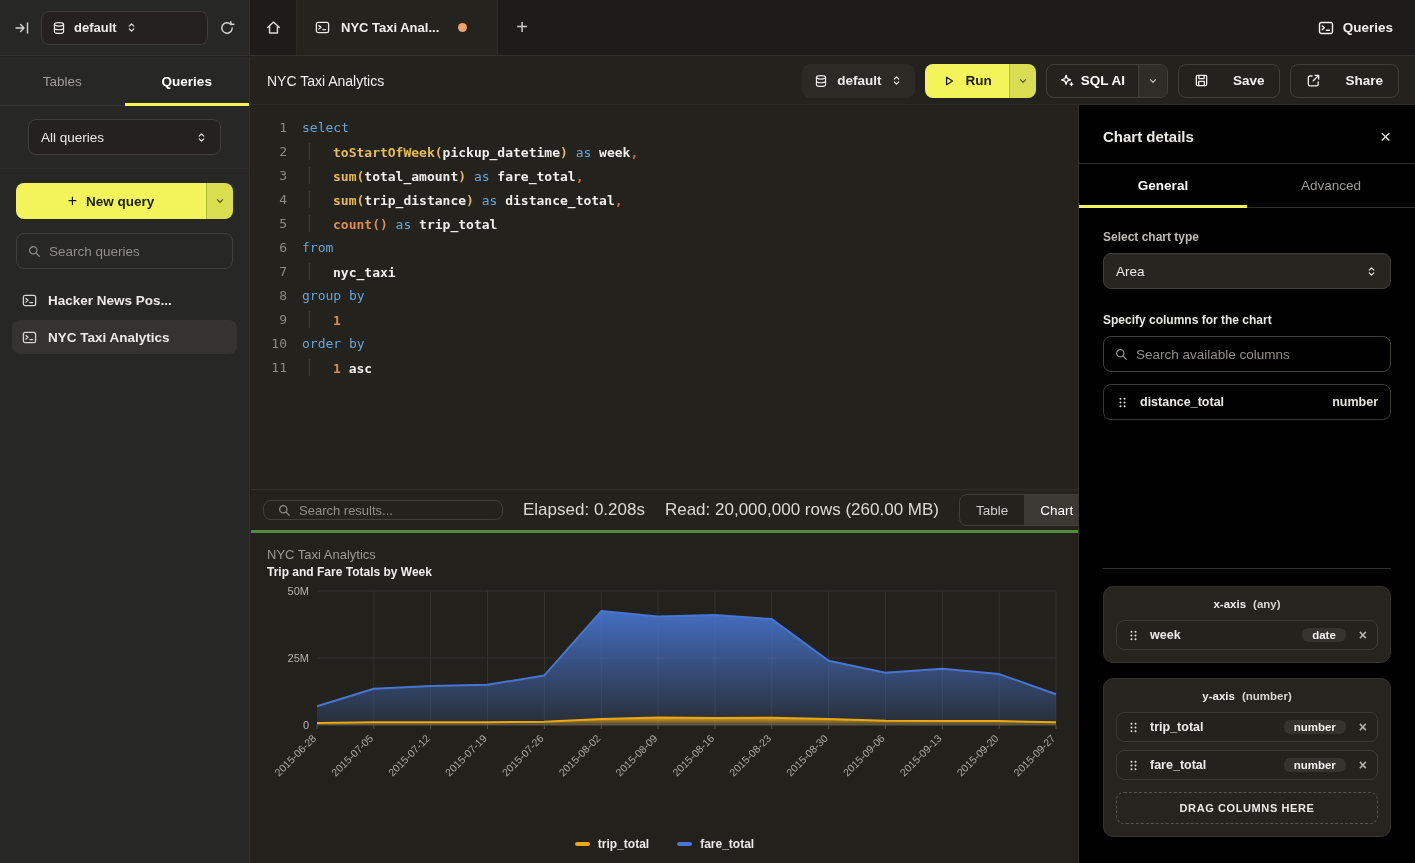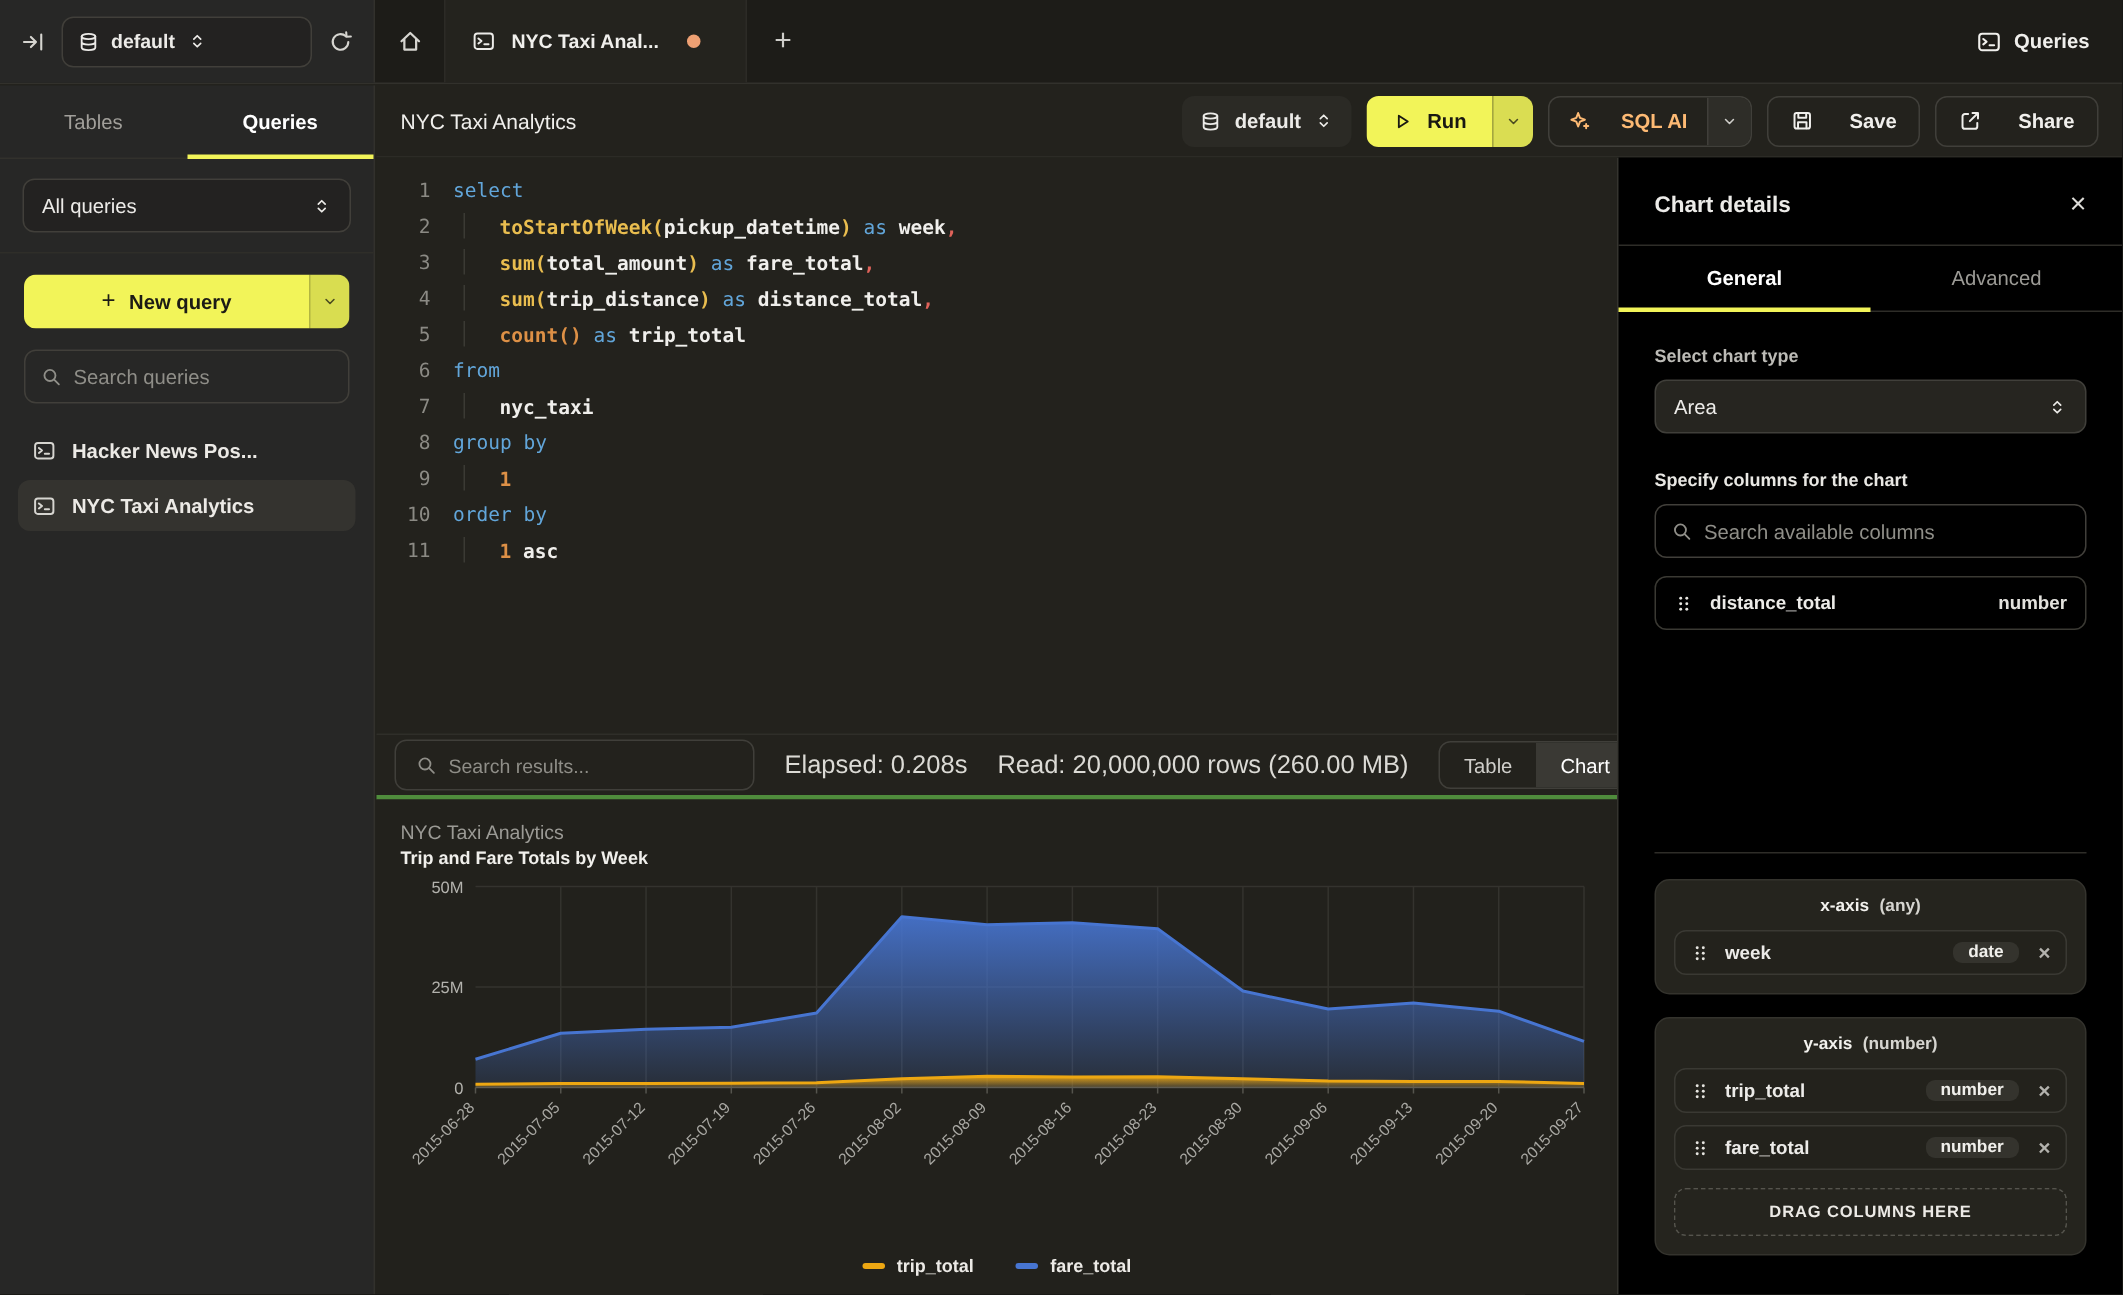--- a/index.html
+++ b/index.html
@@ -20,21 +20,21 @@
 .dot{width:9px;height:9px;border-radius:50%;background:#eea073;margin-left:8px}
 .tab-plus{width:48px;display:flex;align-items:center;justify-content:center;color:#cfceca;font-size:20px;cursor:pointer}
 .topbar-right{margin-left:auto;display:flex;align-items:center;gap:9px;padding:0 22px;color:#f0efec;font-weight:600;font-size:13.5px;cursor:pointer}
 
 
 .sidebar{position:absolute;top:57px;left:0;width:250px;bottom:0;background:#272726;border-right:1px solid #32312c;display:flex;flex-direction:column}
 .side-tabs{display:flex;height:49px;border-bottom:1px solid #32312c;flex-shrink:0}
 .side-tab{flex:1;display:flex;align-items:center;justify-content:center;font-size:13.5px;color:#a19f9a;position:relative;cursor:pointer}
 .side-tab.active{color:#fff;font-weight:700}
 .side-tab.active::after{content:"";position:absolute;left:0;right:0;bottom:-1px;height:3px;background:#f2f459}
-.side-section{padding:13px 15px;border-bottom:1px solid #2f2e29}
+.side-section{padding:13px 28px;border-bottom:1px solid #2f2e29}
 .select{height:36px;border:1px solid #413f3a;border-radius:8px;background:#232221;display:flex;align-items:center;gap:8px;padding:0 12px;font-size:13.5px;cursor:pointer}
 .select .grow{flex:1}
 .newq{margin:14px 16px 12px;display:flex;height:36px;border-radius:8px;overflow:hidden;cursor:pointer}
 .newq-main{flex:1;background:#f2f459;color:#1c1b15;font-weight:700;font-size:13.5px;display:flex;align-items:center;justify-content:center;gap:9px}
 .newq-plus{font-size:16px;font-weight:400}
 .newq-dd{width:27px;background:#d9dd50;color:#4a4a20;display:flex;align-items:center;justify-content:center;border-left:1px solid rgba(0,0,0,.18)}
 .search-box{margin:2px 16px 12px;height:36px;border:1px solid #413f3a;border-radius:8px;display:flex;align-items:center;gap:8px;padding:0 10px;color:#8f8e88}
 .search-box input{background:transparent;border:none;outline:none;color:#ecebe8;font-size:13.5px;width:100%;font-family:"Liberation Sans",sans-serif}
 .search-box input::placeholder{color:#8f8e88}
 .query-list{padding:2px 12px;display:flex;flex-direction:column;gap:3px}
@@ -44,42 +44,42 @@
 
 
 .main{position:absolute;top:57px;left:251px;right:0;bottom:0;display:flex;flex-direction:column}
 .main-header{height:48px;display:flex;align-items:center;padding:0 16px;gap:10px;border-bottom:1px solid #2c2b26;flex-shrink:0}
 .mh-title{font-size:14px;color:#f0efec;margin-right:auto}
 .mh-select{height:34px;background:#2b2a25;border-radius:8px;display:flex;align-items:center;gap:9px;padding:0 12px;font-size:13.5px;font-weight:600;cursor:pointer}
 .splitbtn{height:34px;border-radius:8px;overflow:hidden;display:flex;cursor:pointer}
 .run-main{background:#f2f459;color:#191812;display:flex;align-items:center;gap:9px;padding:0 17px;font-weight:700;font-size:13.5px}
 .run-dd{width:27px;background:#dadd52;color:#4a4a20;display:flex;align-items:center;justify-content:center;border-left:1px solid rgba(0,0,0,.15)}
 .sqlai{display:flex;height:34px;border:1px solid #403f3a;border-radius:8px;overflow:hidden;cursor:pointer}
-.sqlai-main{display:flex;align-items:center;gap:20px;padding:0 13px;font-weight:600;font-size:13.5px;color:#fdba74}
+.sqlai-main{display:flex;align-items:center;gap:6px;padding:0 13px;font-weight:600;font-size:13.5px;color:#ffffff}
 .sqlai-dd{width:29px;background:#2e2d28;border-left:1px solid #403f3a;color:#cfceca;display:flex;align-items:center;justify-content:center}
 .btn{height:34px;border:1px solid #403f3a;border-radius:8px;display:flex;align-items:center;gap:24px;padding:0 15px;font-size:13.5px;font-weight:600;background:transparent;color:#f0efec;cursor:pointer}
 
 .body-row{flex:1;display:flex;min-height:0}
 .editor-col{width:827px;flex-shrink:0;display:flex;flex-direction:column;min-height:0}
 
 
 .editor{height:384px;padding:10px 0 0;background:#23221d;overflow:hidden}
 .code-line{display:flex;height:24px;align-items:center}
 .ln{width:36px;text-align:right;color:#8b8a84;font:13px "DejaVu Sans Mono",monospace;flex-shrink:0}
 .code{font:600 13px "DejaVu Sans Mono",monospace;padding-left:15px;white-space:pre;color:#f0efec}
 .indent{display:inline-block;width:24px;margin-left:7px;border-left:1px solid #3b3a34;height:17px;vertical-align:-3px}
 .tok-kw{color:#62a6da;font-weight:500}
 .tok-fn{color:#e9bd4f}
 .tok-or{color:#dd9046}
 .tok-id{color:#f0efec}
 .tok-cm{color:#e0635a}
 
 
 .results-bar{height:41px;border-top:1px solid #2f2e29;display:flex;align-items:center;gap:20px;padding:0 12px;flex-shrink:0}
-.results-search{width:240px;height:34px;border:1px solid #403f3a;border-radius:8px;display:flex;align-items:center;gap:8px;padding:0 13px;color:#8f8e88;flex-shrink:0}
+.results-search{width:240px;height:20px;border:1px solid #403f3a;border-radius:8px;display:flex;align-items:center;gap:8px;padding:0 13px;color:#8f8e88;flex-shrink:0}
 .results-search input{background:transparent;border:none;outline:none;color:#ecebe8;font-size:13px;width:100%;font-family:"Liberation Sans",sans-serif}
 .results-search input::placeholder{color:#8f8e88}
 .stat{font-size:17px;color:#dbdad5;white-space:nowrap}
 .seg{display:flex;height:32px;border:1px solid #403f3a;border-radius:8px;overflow:hidden;margin-left:auto;flex-shrink:0}
 .seg-btn{display:flex;align-items:center;padding:0 16px;font-size:13.5px;font-weight:400;color:#cfceca;cursor:pointer}
 .seg-btn.active{background:#3a3934;color:#fff}
 .more{color:#b5b4af;font-size:15px;font-weight:700;letter-spacing:1px;padding:0 6px;cursor:pointer}
 .green-divider{height:3px;background:#4f8c3c;flex-shrink:0}
 
 

